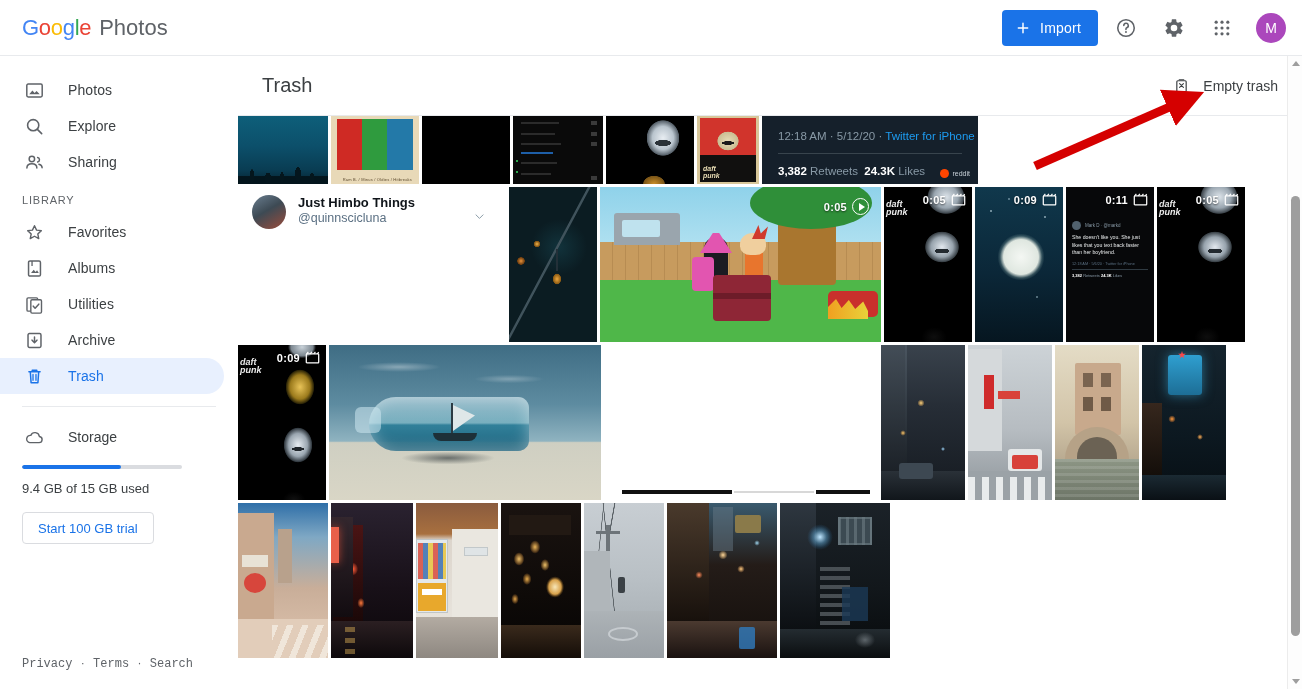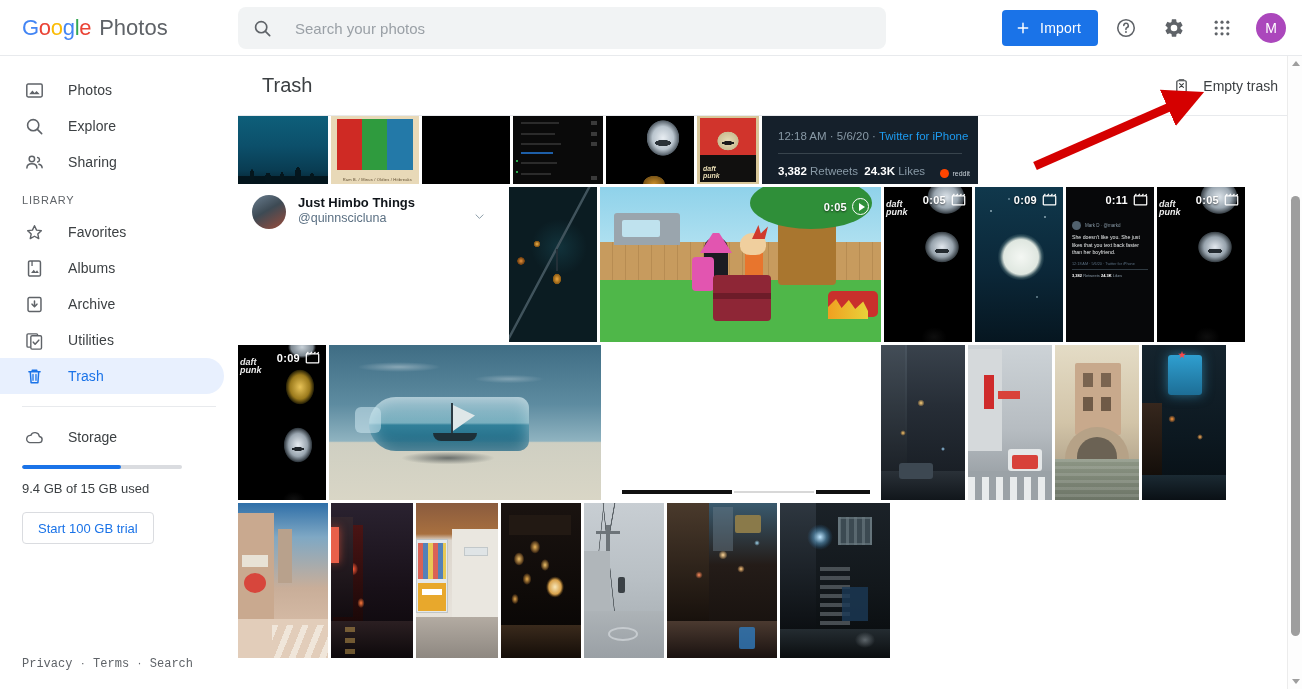--- a/index.html
+++ b/index.html
@@ -261,27 +261,20 @@
         <span class="g1">G</span>
           <span class="o1">o</span>
           <span class="o2">o</span>
           <span class="g2">g</span>
           <span class="l">l</span>
           <span class="e">e</span>
       </span>
       <span class="brand-word">Photos</span>
     </div>
 
-    <div class="searchwrap">
-      <svg width="21" height="21" viewBox="0 0 24 24">
-        <circle cx="10.5" cy="10.5" r="6.4" fill="none" stroke="#5f6368" stroke-width="1.9"></circle>
-        <line x1="15.3" y1="15.3" x2="20.2" y2="20.2" stroke="#5f6368" stroke-width="1.9" stroke-linecap="round"></line>
-      </svg>
-      <input class="search-input" type="text" placeholder="Search your photos" style="">
-    </div>
 
     <div class="topright">
       <button class="import-btn">
         <svg width="16" height="16" viewBox="0 0 24 24">
           <path d="M12 5v14M5 12h14" stroke="#fff" stroke-width="2.2" stroke-linecap="round"></path>
         </svg>
         <span>Import</span>
       </button>
 
       <button class="icon-btn">
@@ -371,36 +364,36 @@
           <path d="M8 17.2l3.1-3.9 2.2 2.6 1.6-1.8 2 3.1z" fill="#5f6368"></path>
           <line x1="9.2" y1="3.4" x2="9.2" y2="9.2" stroke="#5f6368" stroke-width="1.5"></line>
         </svg>
       </span>
       <span>Albums</span>
     </div>
 
     <div class="nav-item">
       <span class="ico">
         <svg width="21" height="21" viewBox="0 0 24 24">
-          <rect x="4.6" y="4" width="14.8" height="16" rx="1.6" fill="none" stroke="#5f6368" stroke-width="1.7"></rect>
-          <path d="M12 8v6.2M9.2 11.6L12 14.5l2.8-2.9" fill="none" stroke="#5f6368" stroke-width="1.7" stroke-linecap="round" stroke-linejoin="round"></path>
+          <rect x="3.4" y="4.4" width="12.2" height="15.2" rx="1.4" fill="none" stroke="#5f6368" stroke-width="1.6"></rect>
+          <rect x="7.8" y="6.6" width="12.2" height="15.2" rx="1.4" fill="#fff" stroke="#5f6368" stroke-width="1.6"></rect>
+          <path d="M10.6 13.9l2.1 2.3 4.2-4.6" fill="none" stroke="#5f6368" stroke-width="1.7" stroke-linecap="round" stroke-linejoin="round"></path>
         </svg>
       </span>
-      <span>Archive</span>
+      <span>Utilities</span>
     </div>
 
     <div class="nav-item">
       <span class="ico">
         <svg width="21" height="21" viewBox="0 0 24 24">
-          <rect x="3.4" y="4.4" width="12.2" height="15.2" rx="1.4" fill="none" stroke="#5f6368" stroke-width="1.6"></rect>
-          <rect x="7.8" y="6.6" width="12.2" height="15.2" rx="1.4" fill="#fff" stroke="#5f6368" stroke-width="1.6"></rect>
-          <path d="M10.6 13.9l2.1 2.3 4.2-4.6" fill="none" stroke="#5f6368" stroke-width="1.7" stroke-linecap="round" stroke-linejoin="round"></path>
+          <rect x="4.6" y="4" width="14.8" height="16" rx="1.6" fill="none" stroke="#5f6368" stroke-width="1.7"></rect>
+          <path d="M12 8v6.2M9.2 11.6L12 14.5l2.8-2.9" fill="none" stroke="#5f6368" stroke-width="1.7" stroke-linecap="round" stroke-linejoin="round"></path>
         </svg>
       </span>
-      <span>Utilities</span>
+      <span>Archive</span>
     </div>
 
     <div class="nav-item active">
       <span class="ico">
         <svg width="21" height="21" viewBox="0 0 24 24">
           <path d="M5.6 6.6h12.8M9.4 6.6V4.8h5.2v1.8M7.2 6.6l.9 12.6h7.8l.9-12.6" fill="none" stroke="#1a73e8" stroke-width="1.7" stroke-linecap="round" stroke-linejoin="round"></path>
           <path d="M10.3 9.6v6.8M13.7 9.6v6.8" fill="none" stroke="#1a73e8" stroke-width="1.5" stroke-linecap="round"></path>
         </svg>
       </span>
       <span>Trash</span>
@@ -496,21 +489,21 @@
             <div class="sc" style="left:3px;right:3px;top:2px;bottom:2px;background:linear-gradient(180deg,#d1342c 0%,#d1342c 58%,#11100f 58%,#11100f 100%);"></div>
             <div class="sc" style="background:radial-gradient(17px 15px at 31px 25px,#e6dcb6 0%,#cbbe93 60%,transparent 64%);"></div>
             <div class="sc" style="background:radial-gradient(10px 3px at 31px 27px,#1a1a1a 60%,transparent 62%);"></div>
             <div style="position:absolute;left:6px;bottom:5px;color:#e8dcb4;font-size:7px;font-style:italic;font-weight:700;line-height:.9;">daft<br>punk</div>
           </div>
 
           <div class="tile tweet-card" style="width:216px;height:68px;">
             <div class="tw-time">
               <span>12:18 AM</span>
               <span>·</span>
-              <span>5/6/20</span>
+              <span>5/12/20</span>
               <span>·</span>
               <span class="src">Twitter for iPhone</span>
             </div>
             <div class="tw-rule"></div>
             <div class="tw-stats">
               <b>3,382</b>
               <span>Retweets</span>&nbsp;
               <b>24.3K</b>
               <span>Likes</span>
             </div>

